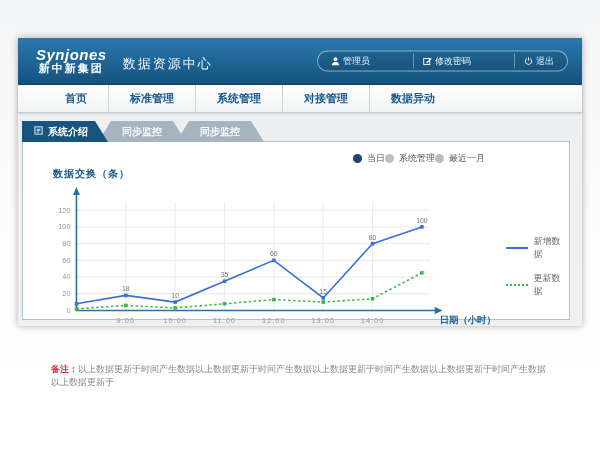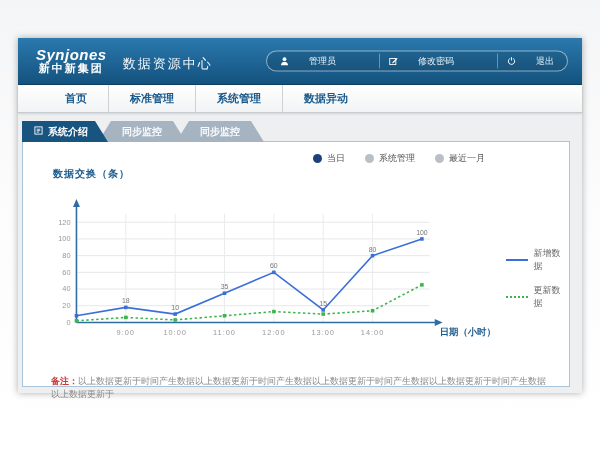--- a/index.html
+++ b/index.html
@@ -3,42 +3,42 @@
 <meta charset="utf-8">
 <style>
   * { margin:0; padding:0; box-sizing:border-box; }
   html,body { width:600px; height:450px; overflow:hidden; }
   body {
     font-family:"Liberation Sans","DejaVu Sans",sans-serif;
     background:linear-gradient(180deg,#f4f5f6 0%,#fcfcfd 45%,#ffffff 100%);
     position:relative;
   }
   .page-card{
-    position:absolute; left:18px; top:38px; width:564px; height:355px;
+    position:absolute; left:18px; top:38px; width:564px; height:288px;
     background:#edeff1; box-shadow:0 0 7px rgba(0,0,0,.32);
     display:flex; flex-direction:column;
   }
   
   .topbar{
     height:47px; flex:0 0 47px;
     background:linear-gradient(180deg,var(--header-top) 0%,var(--header-bottom) 100%);
     display:flex; align-items:center; position:relative; color:#fff;
     border-bottom:1px solid #0e3f63;
   }
   .brand{ margin-left:18px; line-height:1.05; text-align:center; }
   .brand-en{ font-size:15px; font-weight:700; letter-spacing:.5px; font-style:italic; }
   .brand-cn{ font-size:11px; font-weight:700; letter-spacing:2px; }
   .app-title{ margin-left:16px; font-size:13px; letter-spacing:2px; font-weight:400; color:#f2f7fb; padding-top:6px;}
   .user-pill{
     position:absolute; right:14px; top:50%; transform:translateY(-50%);
     display:flex; align-items:center;
     border:1px solid rgba(255,255,255,.5); border-radius:11px;
     background:rgba(0,0,0,.10); padding:2px 4px; font-size:9px;
   }
-  .user-item{ display:flex; align-items:center; gap:20px; padding:1px 9px; color:#eaf2f8; cursor:pointer; }
+  .user-item{ display:flex; align-items:center; gap:3px; padding:1px 9px; color:#eaf2f8; cursor:pointer; }
   .user-item + .user-item{ border-left:1px solid rgba(255,255,255,.35);margin-left:34px; }
   .user-item svg{ display:block; }
   
   .mainnav{
     height:28px; flex:0 0 28px;
     background:linear-gradient(180deg,#ffffff 0%,#f1f3f4 100%);
     border-bottom:1px solid #c7ccd0;
     display:flex; padding-left:26px;
     box-shadow:0 1px 2px rgba(0,0,0,.12);
     position:relative; z-index:2;
@@ -62,26 +62,26 @@
     padding:0 24px 0 24px; color:#f7fafc;
   }
   .tab.active{ background:var(--tab-active); position:relative; z-index:3; }
   .tab.inactive:nth-child(2){ z-index:2; }
   .tab.inactive:nth-child(3){ z-index:1; }
   .panel{
     flex:1; background:#fff; border:1px solid var(--panel-border);
     margin-top:-1px; position:relative; display:flex; flex-direction:column; min-height:0;
   }
   
-  .radio-row{ display:flex; justify-content:flex-end; gap:20px; margin:10px 84px 0 0; }
+  .radio-row{ display:flex; justify-content:flex-end; margin:10px 84px 0 0; }
   .radio-opt{ display:flex; align-items:center; gap:5px; font-size:9px; color:#555; cursor:pointer; }
   .radio-dot{ width:9px; height:9px; border-radius:50%; background:#b9bfc5; }
   .radio-opt.selected .radio-dot{ background:var(--radio-selected); }
   
-  .ylabel{ font-size:10px; font-weight:700; color:var(--nav-text); margin:2px 0 12px 30px; letter-spacing:1px; }
+  .ylabel{ font-size:10px; font-weight:700; color:var(--nav-text); margin:2px 0 0 30px; letter-spacing:1px; }
   .chart-row{ display:flex; align-items:flex-start; margin:2px 0 0 12px; }
   .legend{ display:flex; flex-direction:column; gap:11px; padding-top:52px; margin-left:2px; }
   .legend-item{ display:flex; align-items:center; gap:6px; font-size:9px; color:#666; }
   .legend-sample{ width:22px; height:0; }
   .legend-sample.solid{ border-top:2px solid var(--series-new); }
   .legend-sample.dotted{ border-top:2px dotted var(--series-update); }
   
   .note{ margin:10px 18px 0 28px; font-size:9px; color:#8a8a8a; line-height:1.4; }
   .note-prefix{ color:var(--note-red); font-weight:700; }
 </style>
@@ -124,20 +124,21 @@
           </span>
           <span>退出</span>
         </span>
       </div>
   </header>
 
   <nav class="mainnav">
       <div class="nav-item active">首页</div>
       <div class="nav-item">标准管理</div>
       <div class="nav-item">系统管理</div>
+      <div class="nav-item">对接管理</div>
       <div class="nav-item">数据异动</div>
     </nav>
 
   <div class="content">
     <div class="tabs">
         <div class="tab active">
           <span><svg viewBox="0 0 10 10" width="9" height="9">
               <rect x="1" y="1" width="8" height="8" fill="none" stroke="#fff" stroke-width="1"></rect>
               <path d="M3 3.6h4M3 5.2h4M3 6.8h2.6" stroke="#fff" stroke-width="0.9"></path>
             </svg></span>

